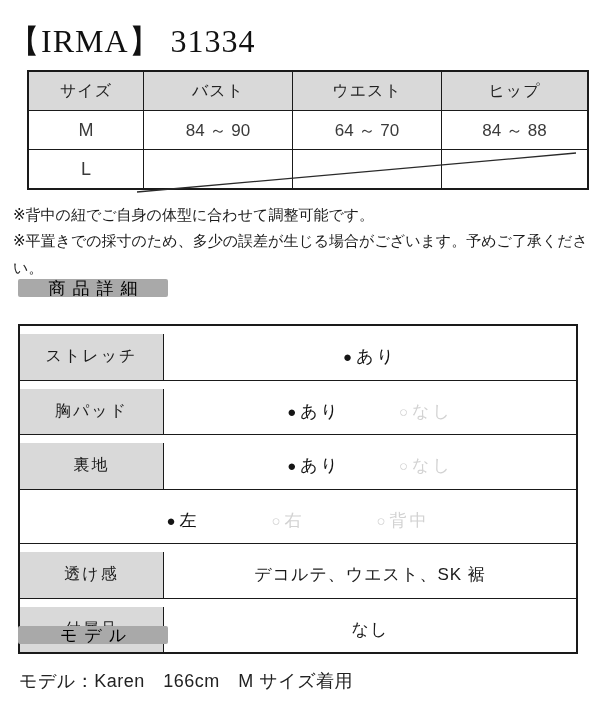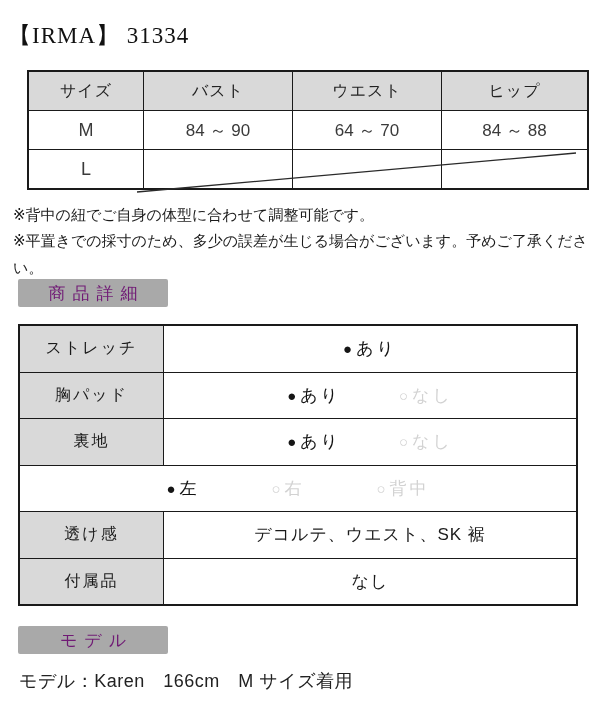--- a/index.html
+++ b/index.html
@@ -4,21 +4,21 @@
 <style>
   html,body{margin:0;padding:0;background:#ffffff;}
   .page{
     position:relative;width:600px;height:720px;background:#ffffff;overflow:hidden;
     font-family:"Liberation Sans","DejaVu Sans",sans-serif;color:#1a1a1a;
   }
   
   .title{
     position:absolute;left:8px;top:20px;
     font-family:"Liberation Serif","DejaVu Serif",serif;
-    font-size:23px;font-weight:400;letter-spacing:1px;color:#111;
+    font-size:32px;font-weight:400;letter-spacing:1px;color:#111;
   }
   
   .size-wrap{position:absolute;left:20px;top:70px;width:558px;height:124px;padding-left:7px;}
   table.size{
     border-collapse:collapse;table-layout:fixed;width:558px;
   }
   table.size td{
     border:1.5px solid #1a1a1a;text-align:center;vertical-align:middle;
     font-size:17px;color:#222;padding:0;
   }
@@ -26,32 +26,32 @@
   table.size tr.body td{background:#ffffff;height:38px;color:#3a3a3a;}
   table.size td.c0{width:114px;font-size:18px;}
   table.size td.c1,table.size td.c2{width:148px;}
   table.size td.c3{width:145px;}
   table.size{border:2px solid #1a1a1a;}
   .diag-overlay{position:absolute;left:0;top:0;width:558px;height:124px;pointer-events:none;}
   
   .notes{position:absolute;left:13px;top:202px;width:578px;font-size:15px;line-height:1.75;color:#1c1c1c;}
   
   .badge{
-    position:absolute;left:18px;width:150px;height:28px;border-radius:2px;
-    background:#a9a9a9;color:#701a75;display:flex;align-items:center;justify-content:center;
+    position:absolute;left:18px;width:150px;height:18px;border-radius:2px;
+    background:#a9a9a9;color:#000000;display:flex;align-items:center;justify-content:center;
     font-size:17px;letter-spacing:7px;text-indent:7px;
   }
   .badge.details-badge{top:279px;}
   .badge.model-badge{top:626px;}
   
   .dtable{
     position:absolute;left:18px;top:324px;width:560px;
     border:2px solid #1a1a1a;box-sizing:border-box;background:#fff;
   }
-  .drow{display:flex;border-bottom:1.5px solid #1a1a1a;height:45.5px;}
+  .drow{display:flex;border-bottom:1.5px solid #1a1a1a;height:45.5px;margin-top:8px;}
   .drow:last-child{border-bottom:none;justify-content:space-between;}
   .dlabel{
     width:143px;flex:0 0 143px;background:#d9d9d9;border-right:1.5px solid #1a1a1a;
     display:flex;align-items:center;justify-content:center;
     font-size:16px;letter-spacing:2px;color:#1a1a1a;
   }
   .dvalue{
     flex:1;display:flex;align-items:center;justify-content:center;
     font-size:17px;color:#1a1a1a;gap:58px;
   }

